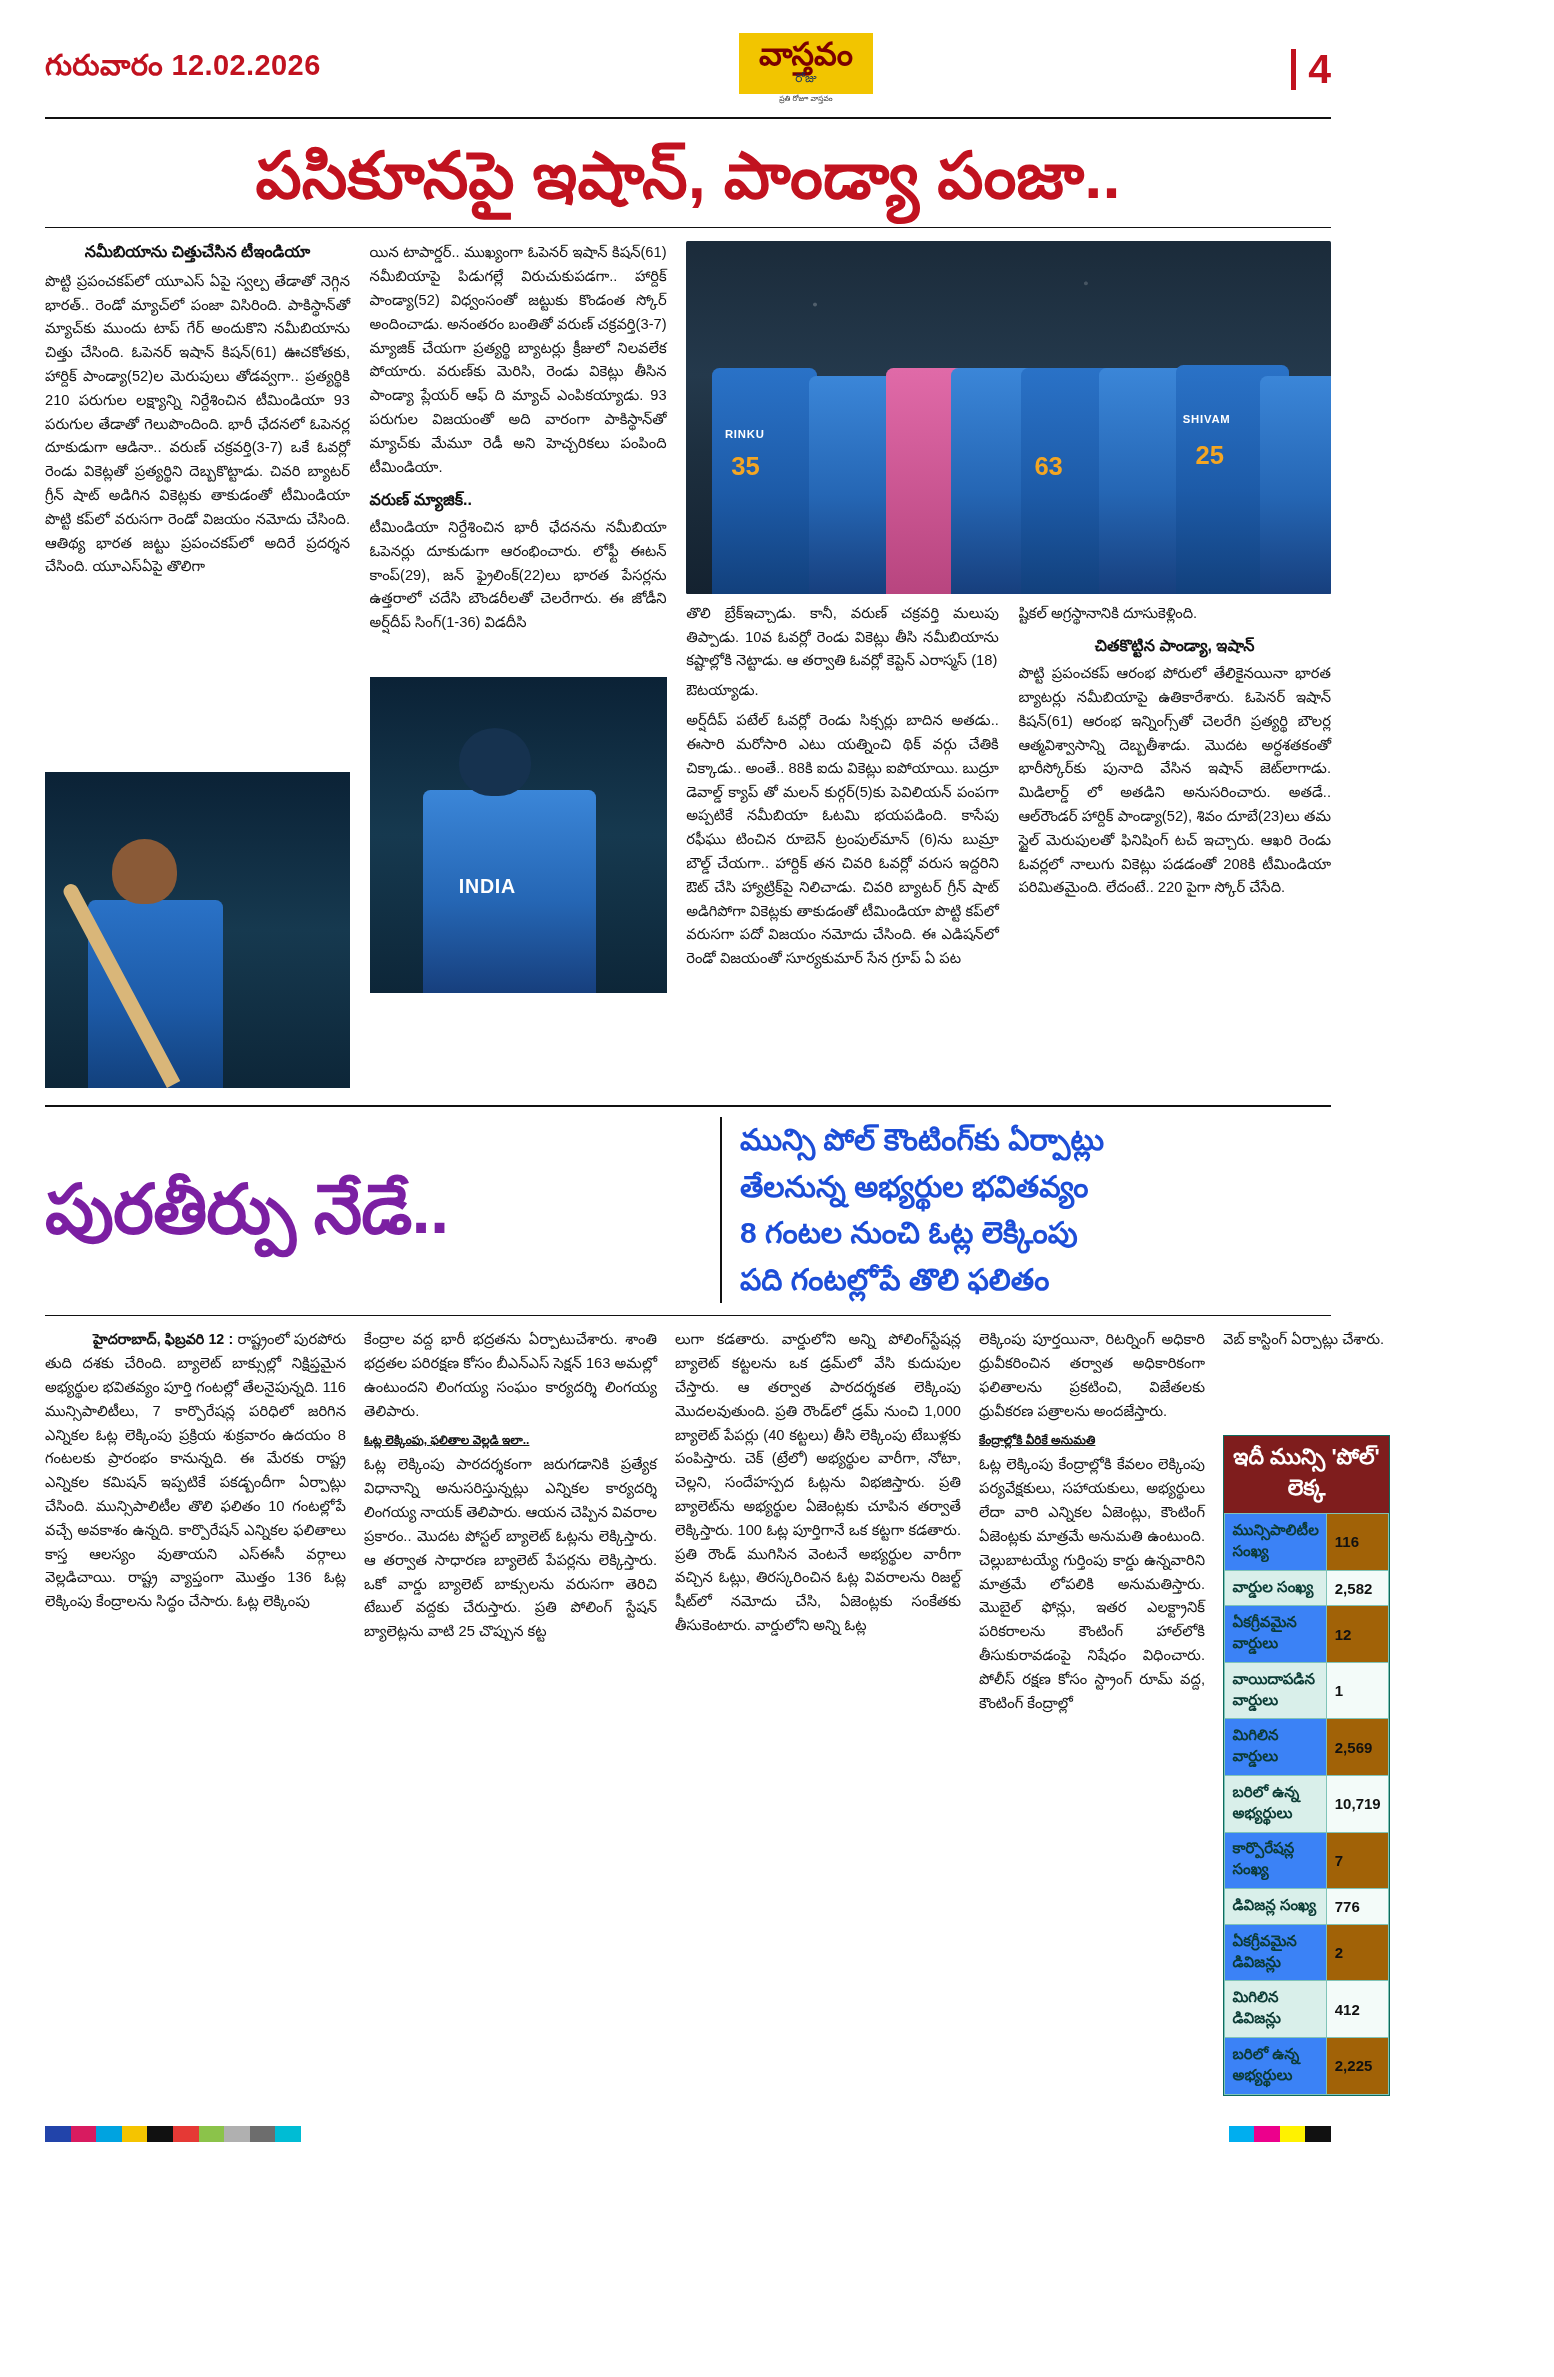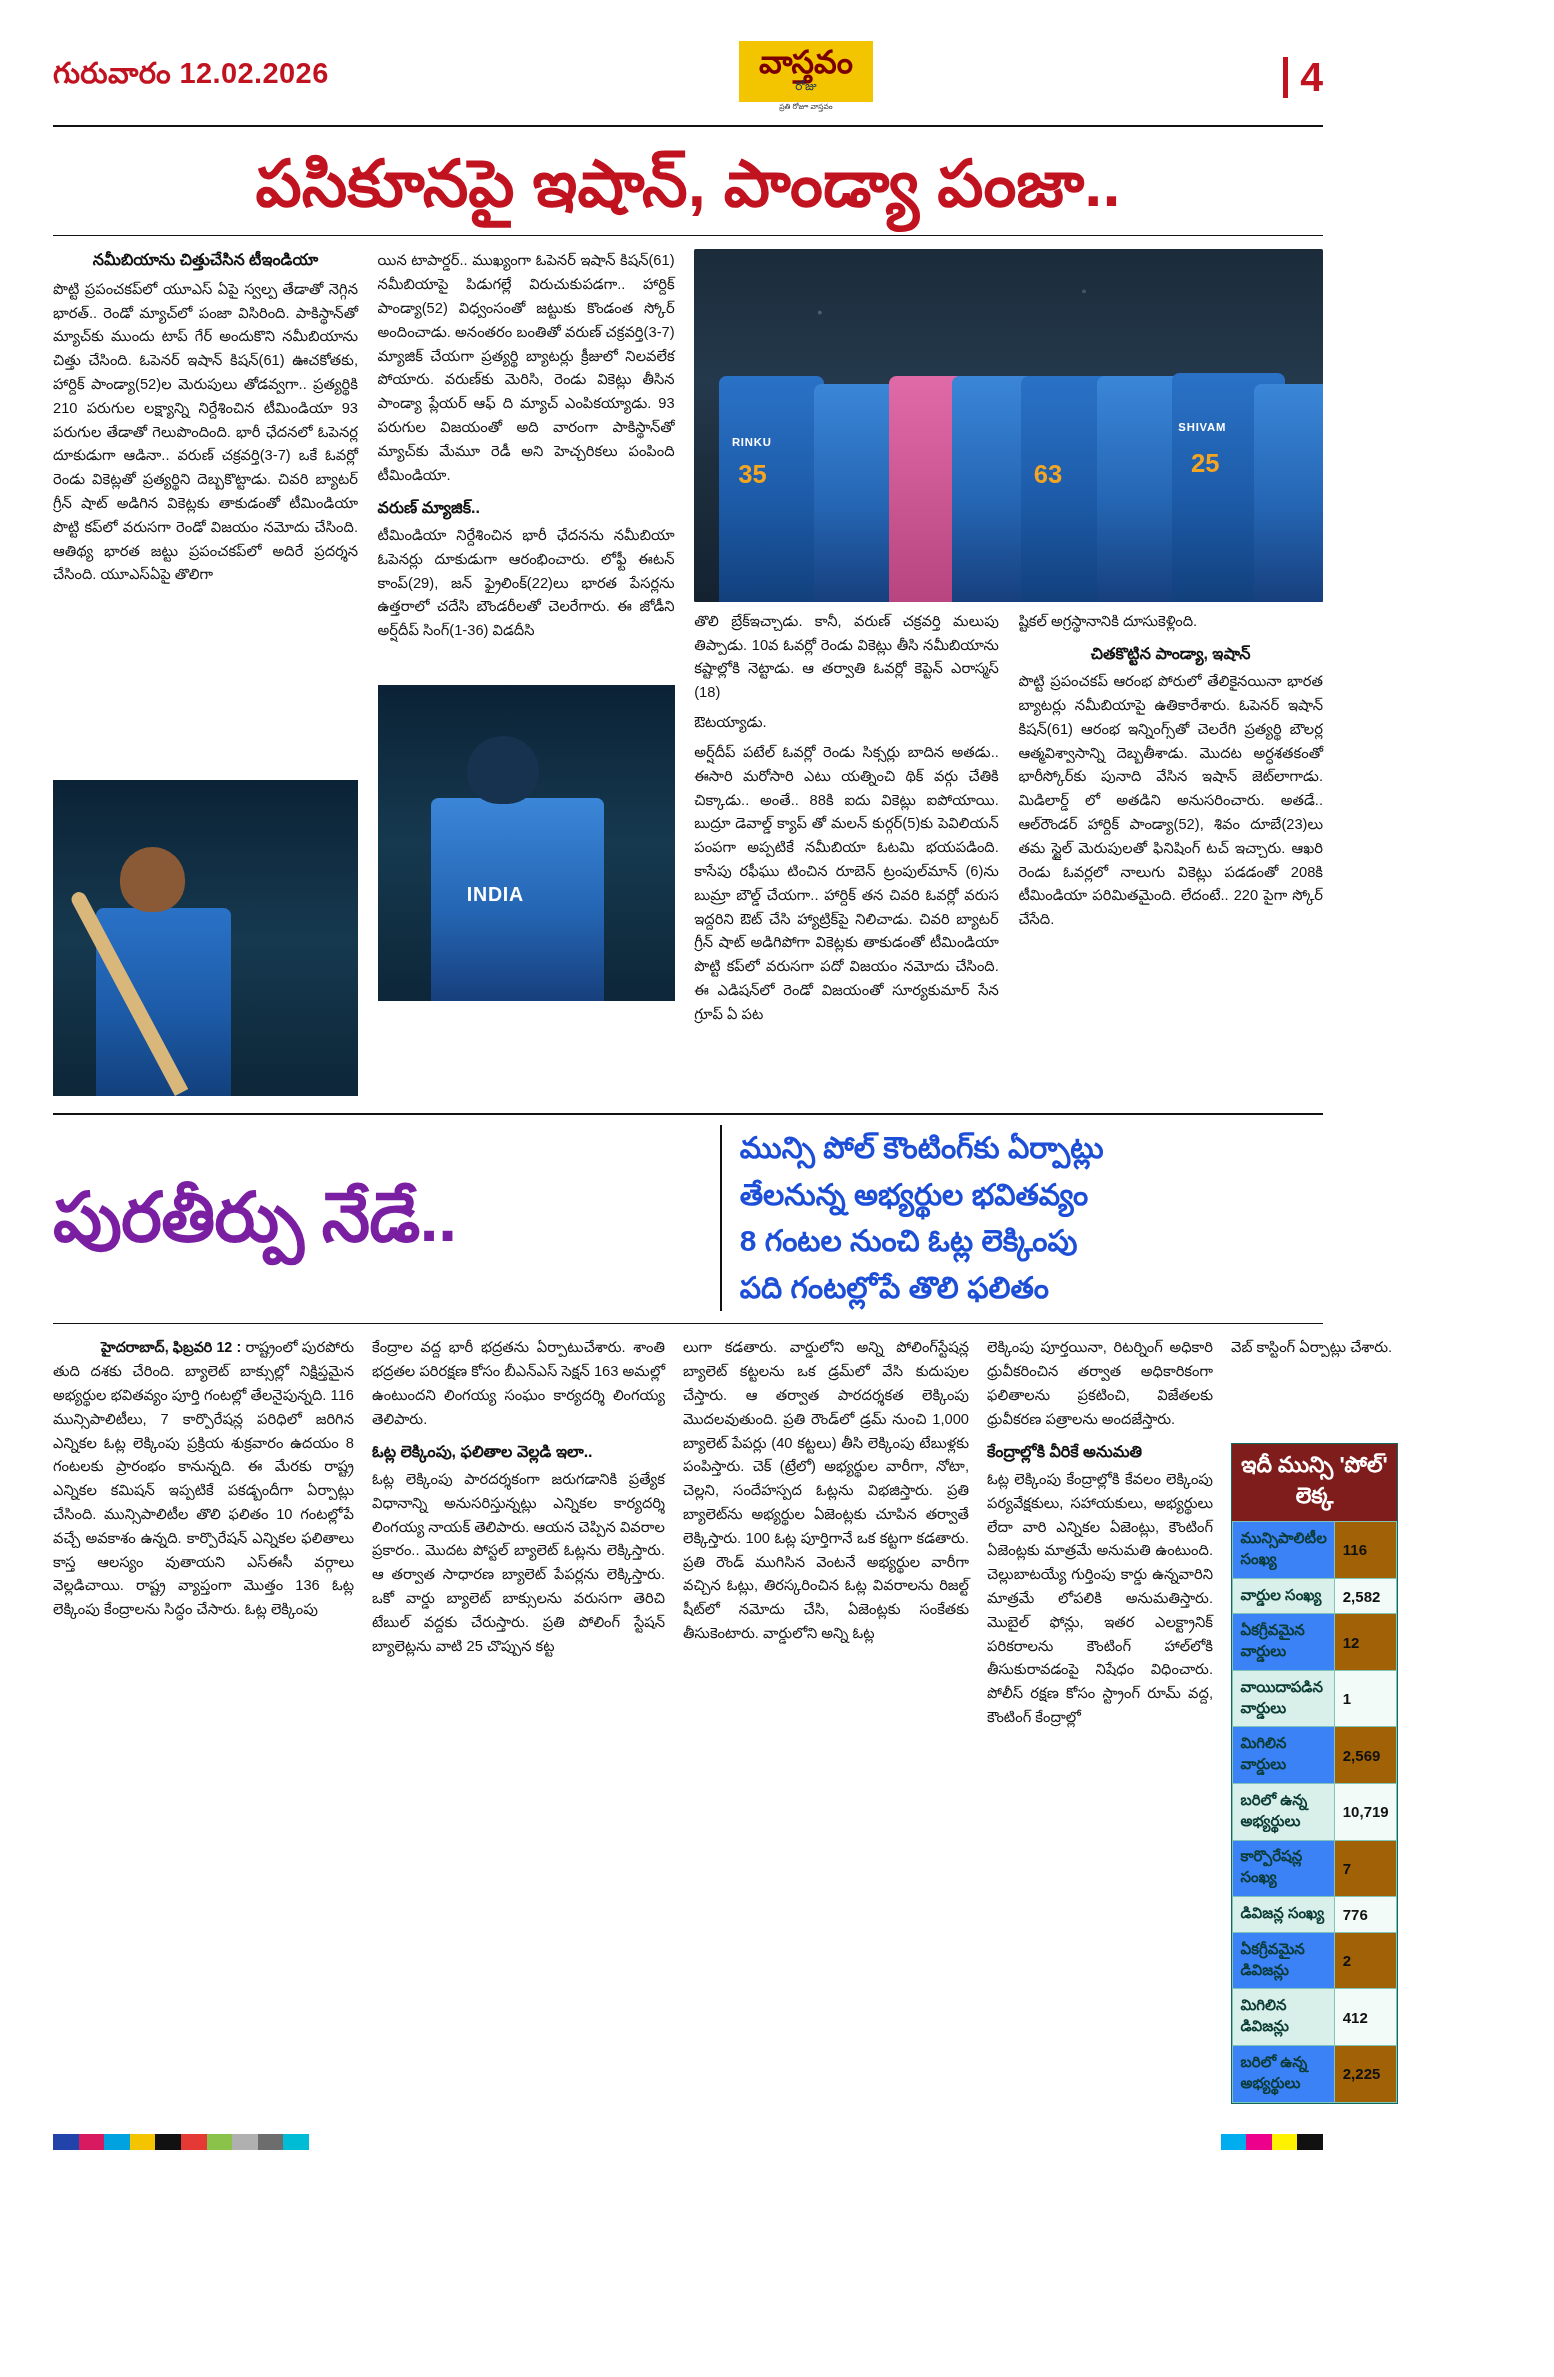--- a/index.html
+++ b/index.html
@@ -1,20 +1,20 @@
 <!DOCTYPE html>
 <html style="font-size:12px"><head>
 <meta charset="utf-8">
 <style>
   html,body{margin:0;padding:0;}
   body{
     width:1555px; min-height:2377px; background:#ffffff;
     font-family:"Liberation Sans", sans-serif; color:#111;
   }
-  .page{position:relative;width:1376px;min-height:2377px;padding:8px;box-sizing:border-box;}
+  .page{position:relative;width:1376px;min-height:2377px;padding:0;box-sizing:border-box;}
 
   
   .masthead{display:flex;align-items:center;justify-content:space-between;padding:33px 45px 7.5px 45px;}
   .mast-date{font-size:29px;font-weight:bold;color:#c1121f;letter-spacing:0.4px;}
   .logo-wrap{display:flex;flex-direction:column;align-items:center;}
   .logo{background:#f2c500;padding:4.5px 19.6px 6px 19.6px;display:flex;flex-direction:column;align-items:center;}
   .logo-main{font-size:32px;font-weight:bold;color:#7a0000;line-height:1;}
   .logo-sub{font-size:12px;color:#19315e;margin-top:1.5px;}
   .logo-tiny{font-size:7.5px;color:#333;}
   .page-no{font-size:41px;font-weight:bold;color:#c1121f;border-left:5.3px solid #c1121f;padding-left:12px;line-height:1;}
@@ -64,21 +64,21 @@
   
   .sec2{display:grid;grid-template-columns:1.08fr 1fr;gap:15px;padding:10.5px 45px 0 45px;align-items:center;}
   .head2{color:#7b1fa2;font-size:69px;font-weight:bold;line-height:1.1;letter-spacing:-0.8px;}
   .sub2{color:#1d4ed8;font-size:30px;font-weight:bold;line-height:1.5;border-left:2.3px solid #111;padding-left:18px;}
   .sub2 div{margin-bottom:1.5px;}
   .rule2{border-top:1.5px solid #111;margin:12px 45px 0 45px;}
 
   
   .story2{display:grid;grid-template-columns:301px 293px 286px 226px 1fr;gap:18px;padding:12px 45px 30px 45px;}
   .dateline{font-weight:bold;font-size:14.3px;margin-left:48px;}
-  .bold-head{font-weight:bold;font-size:16px;margin:7.5px 0 3px 0;}
+  .bold-head{font-weight:bold;font-size:12px;margin:7.5px 0 3px 0;text-decoration:underline;}
 
   
   .tbl-wrap{border:1.5px solid #0e6b5e;}
   .tbl-title{background:#7f1d1d;color:#fff;text-align:center;font-weight:bold;font-size:22px;padding:7.5px 4.5px;}
   table{border-collapse:collapse;width:100%;}
   td{border:0.8px solid #7fc4b8;padding:6.8px 7.5px;font-size:15px;}
   td.lbl{background:#3b82f6;font-weight:bold;color:#0b3b35;}
   td.val{background:#a16207;font-weight:bold;text-align:left;width:69px;color:#111;}
   tr:nth-child(even) td.lbl{background:#d9efea;}
   tr:nth-child(even) td.val{background:#f3fbf9;}

